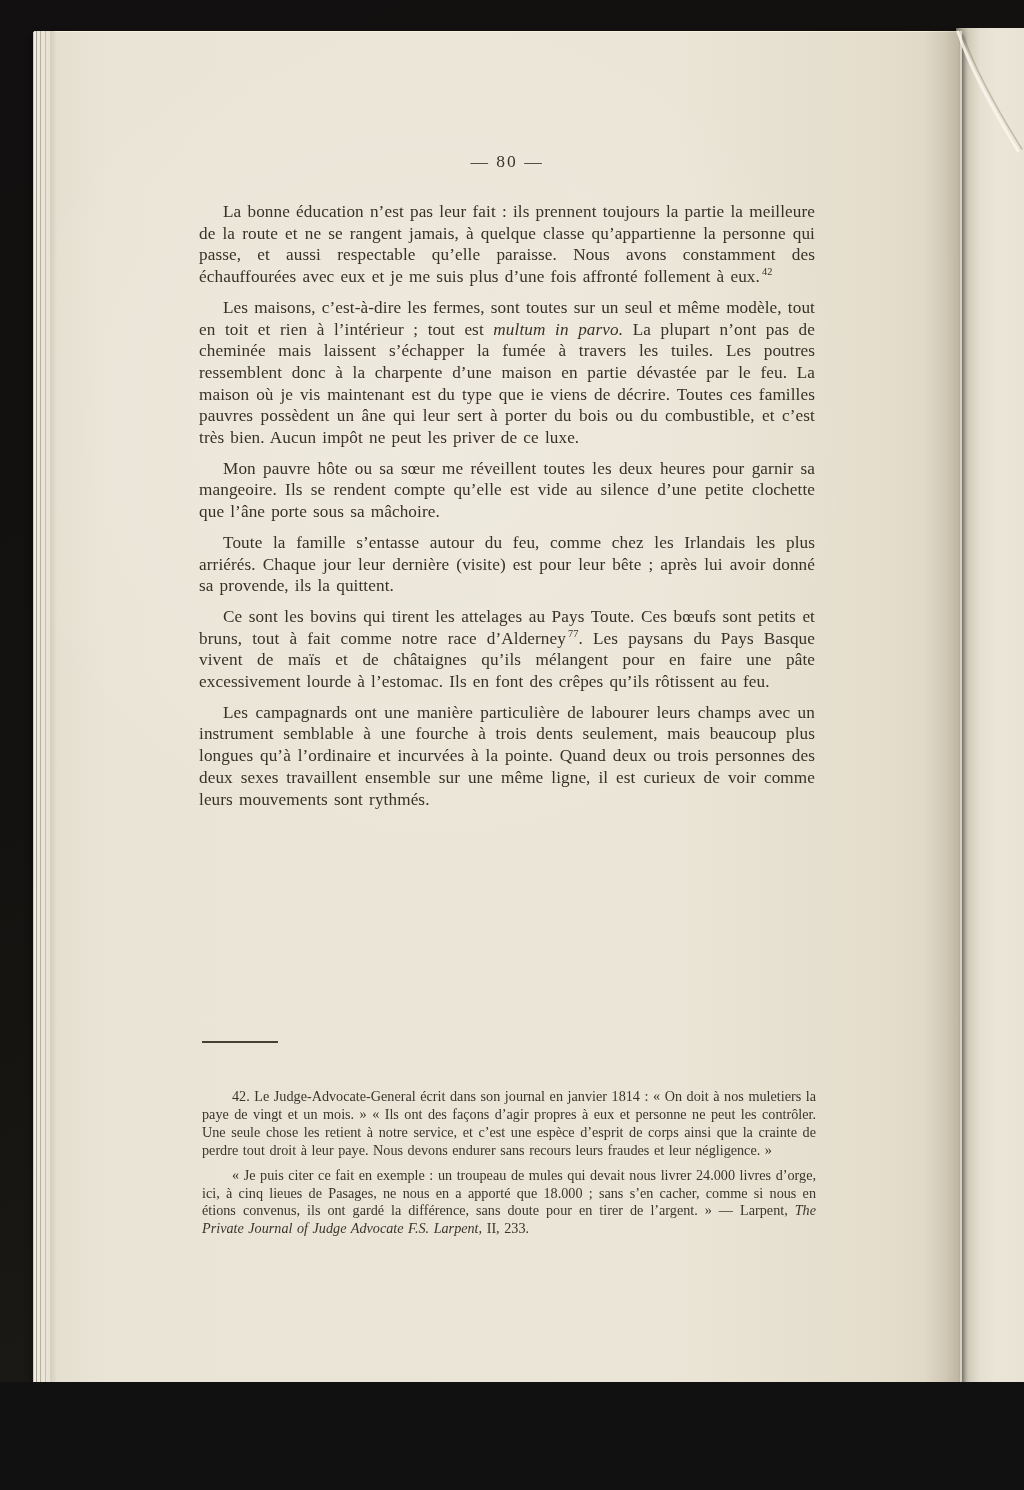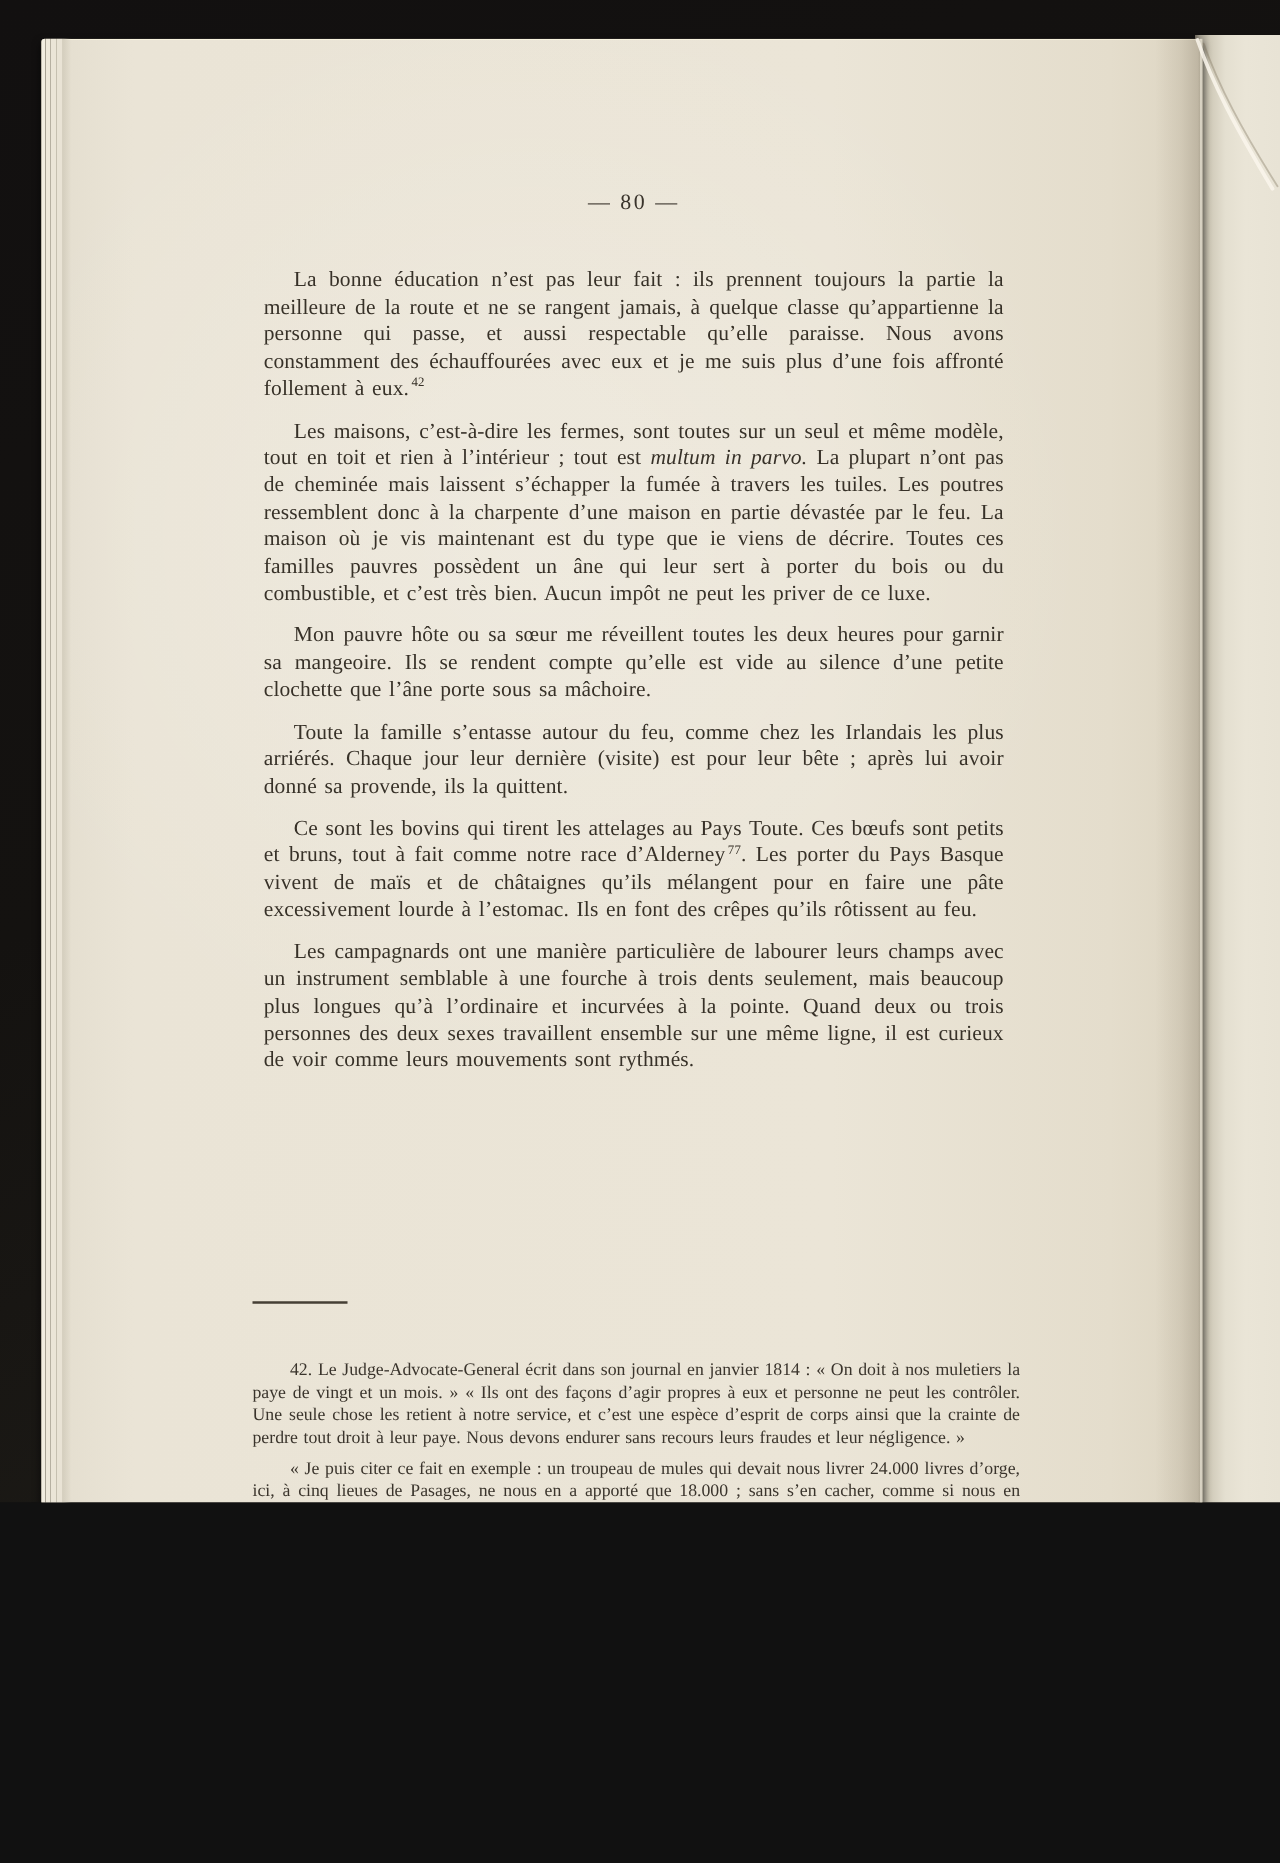--- a/index.html
+++ b/index.html
@@ -3,21 +3,21 @@
 <meta charset="utf-8">
 <style>
   html, body {
     margin: 0;
     padding: 0;
     background: #111;
   }
   .scan {
     position: relative;
     width: 1024px;
-    height: 1202px;
+    height: 1382px;
     overflow: hidden;
     background: linear-gradient(155deg, #121010 0%, #141210 45%, #1c1a16 80%, #23211b 100%);
     font-family: "Liberation Serif", serif;
   }
   
   .facing-page {
     position: absolute;
     left: 956px;
     top: 28px;
     width: 68px;
@@ -87,21 +87,21 @@
     color: #3a342c;
   }
   .body-text {
     position: absolute;
     left: 199px;
     top: 201px;
     width: 616px;
     color: #373128;
   }
   .body-para {
-    margin: 12px;
+    margin: 0;
     font-size: 17.2px;
     line-height: 21.7px;
     text-align: justify;
     text-indent: 24px;
     word-spacing: 1.7px;
     letter-spacing: 0.1px;
   }
   .body-para + .body-para { margin-top: 9px; }
   .footnote-rule {
     position: absolute;
@@ -154,21 +154,21 @@
     <path d="M15,6 C 27,40 45,74 74,120" fill="none" stroke="rgba(120,108,86,0.35)" stroke-width="1.5" stroke-linecap="round"></path>
   </svg>
 
   <div class="page-number">— 80 —</div>
 
   <div class="body-text">
       <p class="body-para"><span>La bonne éducation n’est pas leur fait : ils prennent toujours la partie la meilleure de la route et ne se rangent jamais, à quelque classe qu’appartienne la personne qui passe, et aussi respectable qu’elle paraisse. Nous avons constamment des échauffourées avec eux et je me suis plus d’une fois affronté follement à eux.</span><sup>42</sup></p>
       <p class="body-para"><span>Les maisons, c’est-à-dire les fermes, sont toutes sur un seul et même modèle, tout en toit et rien à l’intérieur ; tout est </span><i>multum in parvo.</i><span> La plupart n’ont pas de cheminée mais laissent s’échapper la fumée à travers les tuiles. Les poutres ressemblent donc à la charpente d’une maison en partie dévastée par le feu. La maison où je vis maintenant est du type que ie viens de décrire. Toutes ces familles pauvres possèdent un âne qui leur sert à porter du bois ou du combustible, et c’est très bien. Aucun impôt ne peut les priver de ce luxe.</span></p>
       <p class="body-para"><span>Mon pauvre hôte ou sa sœur me réveillent toutes les deux heures pour garnir sa mangeoire. Ils se rendent compte qu’elle est vide au silence d’une petite clochette que l’âne porte sous sa mâchoire.</span></p>
       <p class="body-para"><span>Toute la famille s’entasse autour du feu, comme chez les Irlandais les plus arriérés. Chaque jour leur dernière (visite) est pour leur bête ; après lui avoir donné sa provende, ils la quittent.</span></p>
-      <p class="body-para"><span>Ce sont les bovins qui tirent les attelages au Pays Toute. Ces bœufs sont petits et bruns, tout à fait comme notre race d’Alderney</span><sup>77</sup><span>. Les porter du Pays Basque vivent de maïs et de châtaignes qu’ils mélangent pour en faire une pâte excessivement lourde à l’estomac. Ils en font des crêpes qu’ils rôtissent au feu.</span></p>
+      <p class="body-para"><span>Ce sont les bovins qui tirent les attelages au Pays Toute. Ces bœufs sont petits et bruns, tout à fait comme notre race d’Alderney</span><sup>77</sup><span>. Les paysans du Pays Basque vivent de maïs et de châtaignes qu’ils mélangent pour en faire une pâte excessivement lourde à l’estomac. Ils en font des crêpes qu’ils rôtissent au feu.</span></p>
       <p class="body-para"><span>Les campagnards ont une manière particulière de labourer leurs champs avec un instrument semblable à une fourche à trois dents seulement, mais beaucoup plus longues qu’à l’ordinaire et incurvées à la pointe. Quand deux ou trois personnes des deux sexes travaillent ensemble sur une même ligne, il est curieux de voir comme leurs mouvements sont rythmés.</span></p>
     </div>
 
   <div class="footnote-rule"></div>
 
   <div class="footnotes">
       <p class="footnote-para"><span>42. Le Judge-Advocate-General écrit dans son journal en janvier 1814 : « On doit à nos muletiers la paye de vingt et un mois. » « Ils ont des façons d’agir propres à eux et personne ne peut les contrôler. Une seule chose les retient à notre service, et c’est une espèce d’esprit de corps ainsi que la crainte de perdre tout droit à leur paye. Nous devons endurer sans recours leurs fraudes et leur négligence. »</span></p>
       <p class="footnote-para"><span>« Je puis citer ce fait en exemple : un troupeau de mules qui devait nous livrer 24.000 livres d’orge, ici, à cinq lieues de Pasages, ne nous en a apporté que 18.000 ; sans s’en cacher, comme si nous en étions convenus, ils ont gardé la différence, sans doute pour en tirer de l’argent. » — Larpent, </span><i>The Private Journal of Judge Advocate F.S. Larpent,</i><span> II, 233.</span></p>
     </div>
 

